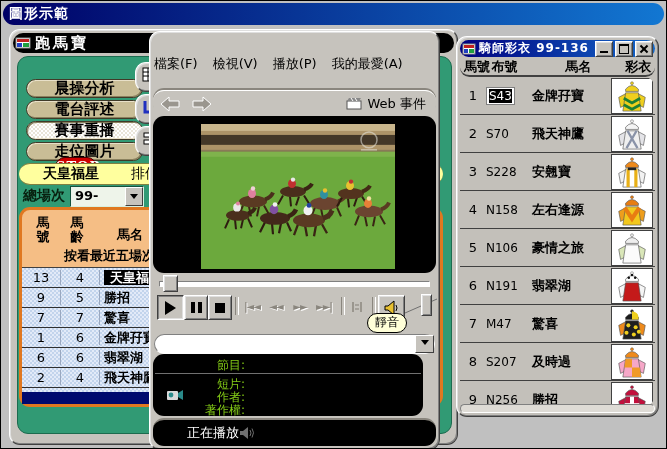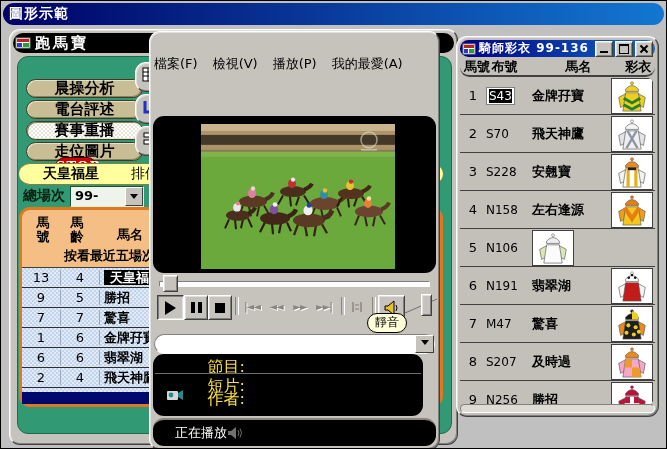--- a/index.html
+++ b/index.html
@@ -101,27 +101,27 @@
   .dis{color:#8a867e;text-shadow:1px 1px 0 #fff;font-size:10px;letter-spacing:-1px;font-weight:bold;}
   #volume-svg{position:absolute;top:0;}
   #vol-thumb{position:absolute;width:9px;height:20px;top:1px;}
   #tooltip{left:217px;top:281px;width:38px;height:18px;background:#ffffd8;border:1px solid #000;
     font-size:12px;text-align:center;line-height:17px;z-index:5;}
   #wmp-combo{left:4px;right:4px;top:302px;height:18px;background:#fff;
     border:1px solid;border-color:#808080 #fff #fff #808080;display:flex;}
   #wmp-combo .sp{flex:1;}
   #wmp-combo .arrow{width:17px;background:#c6c3bd;border:1px solid;border-color:#fff #404040 #404040 #fff;
     display:flex;justify-content:center;}
-  #wmp-info{left:3px;right:16px;top:322px;height:62px;background:#000;color:#fde047;font-size:16px;}
+  #wmp-info{left:3px;right:16px;top:322px;height:62px;background:#000;color:#84cc16;font-size:12px;}
   .info-line{position:absolute;left:0;width:92px;text-align:right;}
   #info-sep{position:absolute;left:2px;right:2px;top:19px;border-top:1px solid #707070;}
   #cam-icon{position:absolute;left:12px;top:32px;}
   #wmp-status{left:3px;right:3px;top:386px;bottom:3px;background:#000;color:#fff;
     border-top:2px solid #8a867e;display:flex;align-items:center;font-size:13px;}
-  #wmp-status .state{margin-left:22px;}
+  #wmp-status .state{margin-left:34px;}
   #wmp-status .time{margin-left:auto;margin-right:14px;font-size:13px;}
   
   #jockey{left:455px;top:35px;width:201px;height:379px;background:#c3c0ba;z-index:3;}
   #jk-titlebar{left:3px;top:3px;right:3px;height:17px;background:linear-gradient(90deg,#000080,#1468c8);
     display:flex;align-items:center;color:#fff;}
   #jk-titlebar .t{font-size:12px;font-weight:bold;margin-left:3px;white-space:nowrap;letter-spacing:1px;}
   #jk-header{left:3px;top:21px;right:3px;height:17px;display:flex;font-size:13px;font-weight:bold;
     border-bottom:2px solid #404040;align-items:center;}
   #jk-rows{left:3px;top:40px;right:3px;bottom:10px;overflow:hidden;}
   .jk-row{display:flex;height:37px;border-bottom:1px solid #404040;align-items:center;font-size:13px;}
@@ -244,20 +244,36 @@
 
   <div class="abs bevel-out" id="wmp">
 
     <div class="abs menu-row" style="top:23px" id="wmp-menu1">
         <span class="menu-item">檔案(F)</span>
         <span class="menu-item">檢視(V)</span>
         <span class="menu-item">播放(P)</span>
         <span class="menu-item">我的最愛(A)</span>
       </div>
 
+    <div class="abs" id="wmp-toolbar">
+      <svg class="nav-arrow" viewBox="0 0 24 16">
+        <path d="M10,1 L2,8 L10,15 L10,11 L20,11 L20,5 L10,5 Z" fill="#9a968e" stroke="#fff" stroke-width="1"></path>
+      </svg>
+      <svg class="nav-arrow" viewBox="0 0 24 16">
+        <path d="M14,1 L22,8 L14,15 L14,11 L4,11 L4,5 L14,5 Z" fill="#9a968e" stroke="#fff" stroke-width="1"></path>
+      </svg>
+      <span id="web-area">
+        <svg width="17" height="13">
+          <rect x="1" y="4" width="14" height="8" fill="#fff" stroke="#555"></rect>
+          <path d="M1,4 L3,1 L15,1 L13,4 Z" fill="#888"></path>
+          <path d="M5,1 L7,4 M9,1 L11,4" stroke="#fff"></path>
+        </svg>
+        <span>Web 事件</span>
+      </span>
+    </div>
 
     <div class="abs" id="wmp-video">
       <svg id="video-img" viewBox="0 0 194 146" preserveAspectRatio="none">
         <rect width="194" height="146" fill="#6ca93d"></rect>
         <rect width="194" height="27" fill="#ad9468"></rect>
         <rect width="194" height="7" fill="#c8b58c"></rect>
         <rect y="11" width="194" height="10" fill="#443828"></rect>
         <rect y="26" width="194" height="2" fill="#8a7a58"></rect>
         <rect y="28" width="194" height="5" fill="#7fb34c"></rect>
         <g opacity="0.55">
@@ -376,20 +392,21 @@
       <span class="arrow">
           <i class="tri-down"></i>
         </span>
     </div>
 
     <div class="abs" id="wmp-info">
       <div class="info-line" style="top:3px">節目:</div>
       <div id="info-sep"></div>
       <div class="info-line" style="top:22px">短片:</div>
       <div class="info-line" style="top:35px">作者:</div>
+      <div class="info-line" style="top:48px">著作權:</div>
       <svg id="cam-icon" width="20" height="18">
         <rect x="2" y="5" width="11" height="9" rx="1" fill="#d8d8d8"></rect>
         <polygon points="13,7 18,4 18,14 13,11" fill="#2a8a8a"></polygon>
         <circle cx="6" cy="9" r="2.4" fill="#2a8a8a"></circle>
       </svg>
     </div>
 
     <div class="abs" id="wmp-status">
       <span class="state">正在播放</span>
       <svg width="16" height="14" style="margin-right:8px">
@@ -490,20 +507,21 @@
     <polyline points="10,15 18,27 26,15" fill="none" stroke="#e87d12" stroke-width="4.5"></polyline>
     <path d="M11,10 Q18,2 25,10 L25,12.5 L11,12.5 Z" fill="#e87d12" stroke="#555" stroke-width="0.7"></path>
     <circle cx="18" cy="3.5" r="1.6" fill="#e87d12" stroke="#555" stroke-width="0.5"></circle>
 
   </svg>
           </div>
         </div>
         <div class="jk-row">
           <div class="jk-no">5</div>
           <div class="jk-code"><span>N106</span></div>
+          <div class="jk-name">豪情之旅</div>
           <div class="jk-silk">
             <svg viewBox="0 0 36 35" width="34" height="32">
     <polygon points="11,15 3.5,19 5.5,30 11,27" fill="#d9e6b8" stroke="#555" stroke-width="0.7"></polygon>
     <polygon points="25,15 32.5,19 30.5,30 25,27" fill="#d9e6b8" stroke="#555" stroke-width="0.7"></polygon>
     <polygon points="11,14 25,14 28,34 8,34" fill="#fbfbfb" stroke="#555" stroke-width="0.7"></polygon>
 
     <path d="M11,10 Q18,2 25,10 L25,12.5 L11,12.5 Z" fill="#ededed" stroke="#555" stroke-width="0.7"></path>
     <circle cx="18" cy="3.5" r="1.6" fill="#ededed" stroke="#555" stroke-width="0.5"></circle>
 
   </svg>

